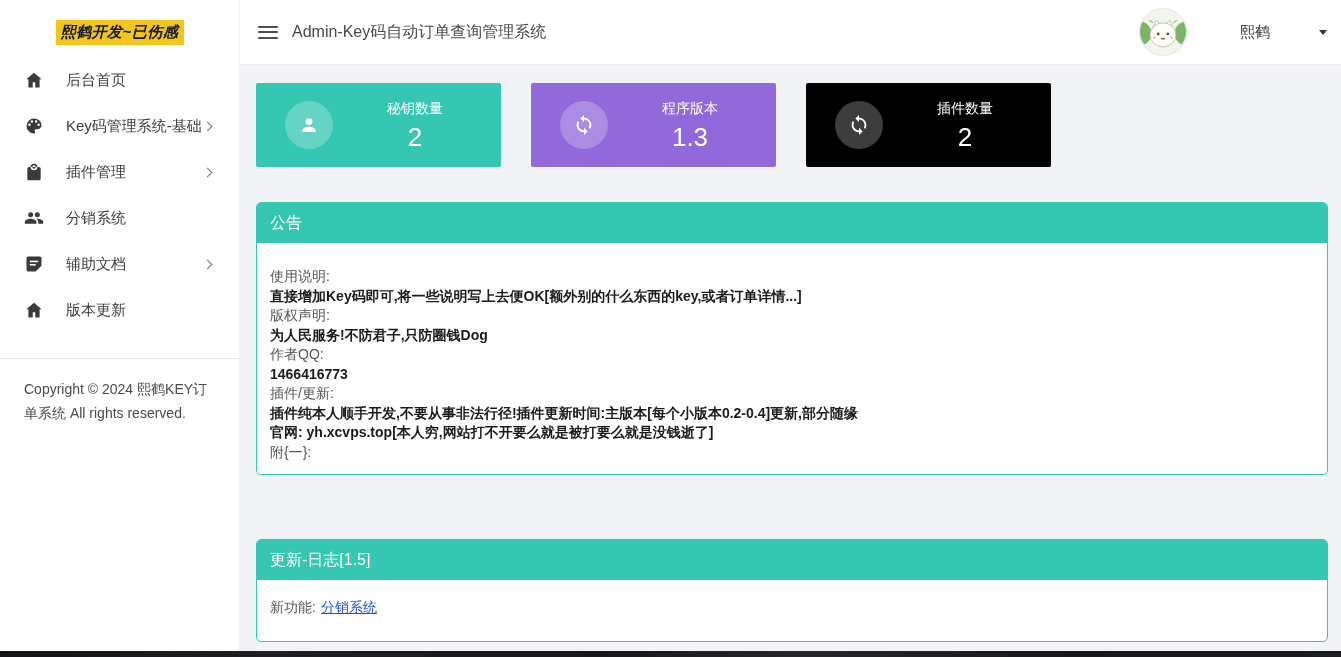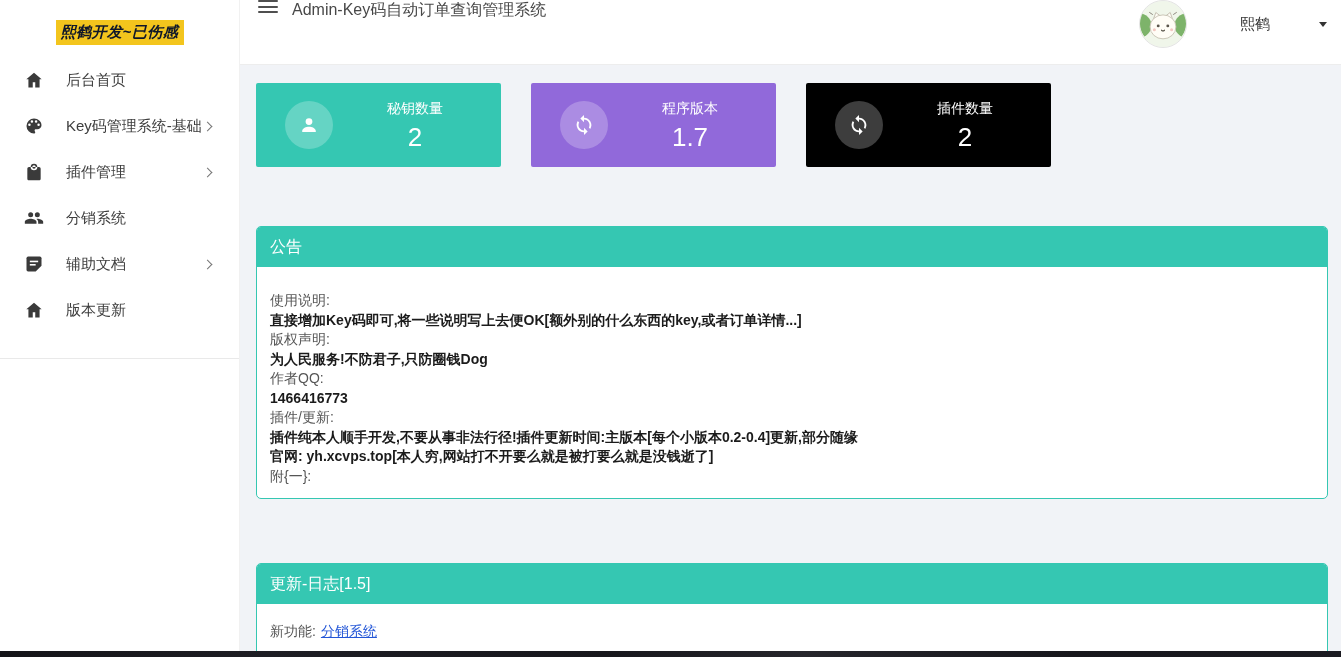--- a/index.html
+++ b/index.html
@@ -20,21 +20,21 @@
   .nav-item .icon { width:20px; height:20px; display:inline-flex; }
   .nav-item .icon svg { width:20px; height:20px; fill:#3a3a3a; }
   .nav-label { margin-left:22px; white-space:nowrap; }
   .chev { margin-left:auto; width:7px; height:7px; border-top:1.6px solid #757575;
           border-right:1.6px solid #757575; transform:rotate(45deg); }
   .side-divider { border:none; border-top:1px solid #e9e9e9; margin-top:25px; }
   .copyright { padding:18px 24px 0 24px; font-size:14px; color:#4a4a4a; line-height:24px; }
 
   
   .main { flex:1; display:flex; flex-direction:column; background:var(--page-bg); min-width:0; }
-  .topbar { height:65px; min-height:65px; background:#fff; display:flex; align-items:flex-start;
+  .topbar { height:65px; min-height:65px; background:#fff; display:flex; align-items:center;
             padding:0 14px 0 18px; border-bottom:1px solid #ededed; }
   .hamburger { width:20px; height:13px; display:flex; flex-direction:column; justify-content:space-between;
                cursor:pointer; margin-right:14px; }
   .hamburger i { display:block; height:2px; background:#4f4f4f; border-radius:1px; }
   .app-title { font-size:16px; color:#484848; }
   .userbox { margin-left:auto; display:flex; align-items:center; cursor:pointer;gap:42px; }
   .avatar { width:48px; height:48px; border-radius:50%; overflow:hidden; background:#f2f7ee;
             border:1px solid #e4e4e4; }
   .avatar svg { width:100%; height:100%; display:block; }
   .username { font-size:15px; color:#333; margin-left:11px; }
@@ -49,21 +49,21 @@
   .stat-iconwrap { width:48px; height:48px; min-width:48px; border-radius:50%;
                    background:rgba(255,255,255,0.24); display:flex; align-items:center; justify-content:center;
                    margin-left:29px; }
   .stat-iconwrap svg { width:22px; height:22px; fill:#fff; }
   .stat-text { flex:1; text-align:center; padding-right:4px; }
   .stat-label { font-size:14px; display:block; margin-bottom:5px; }
   .stat-value { font-size:26px; line-height:28px; }
 
   
   .panel { width:1072px; background:#fff; border:1px solid var(--teal); border-radius:5px; overflow:hidden; }
-  .panel-announcement { margin-top:59px; }
+  .panel-announcement { margin-top:35px; }
   .panel-changelog { margin-top:64px; }
   .panel-header { background:var(--teal); color:#fff; height:40px; line-height:40px;
                   padding:0 13px; font-size:16px; }
   .panel-body { padding:24px 13px 12px 13px; font-size:14px; color:#565656; }
   .ann-line { line-height:19.5px; }
   .ann-line.bold { font-weight:bold; color:#1b1b1b; }
   .changelog-body { padding:19px 13px 24px 13px; }
   .changelog-link { color:var(--link-blue); text-decoration:underline; margin-left:5px; }
 
   
@@ -126,20 +126,21 @@
         <div class="nav-item">
           <span class="icon">
             <svg viewBox="0 0 24 24">
               <path d="M12 3.2 2.8 11.2h2.5V21h5.2v-6.2h3V21h5.2v-9.8h2.5z"></path>
             </svg>
           </span>
           <span class="nav-label">版本更新</span>
         </div>
       </nav>
     <hr class="side-divider">
+    <div class="copyright">Copyright © 2024 熙鹤KEY订单系统 All rights reserved.</div>
   </aside>
 
   <div class="main">
 
     <header class="topbar">
       <div class="hamburger">
           <i></i>
           <i></i>
           <i></i>
         </div>
@@ -181,21 +182,21 @@
             </div>
           </div>
           <div class="stat-card" style="background: rgb(145, 105, 218);">
             <div class="stat-iconwrap">
               <svg viewBox="0 0 24 24">
                 <path d="M12 4V1L8 5l4 4V6a6 6 0 0 1 5.3 8.8l1.46 1.46A8 8 0 0 0 12 4zm0 14a6 6 0 0 1-5.3-8.8L5.24 7.74A8 8 0 0 0 12 20v3l4-4-4-4v3z"></path>
               </svg>
             </div>
             <div class="stat-text">
               <span class="stat-label">程序版本</span>
-              <div class="stat-value">1.7</div>
+              <div class="stat-value">1.3</div>
             </div>
           </div>
           <div class="stat-card" style="background: #000000;">
             <div class="stat-iconwrap">
               <svg viewBox="0 0 24 24">
                 <path d="M12 4V1L8 5l4 4V6a6 6 0 0 1 5.3 8.8l1.46 1.46A8 8 0 0 0 12 4zm0 14a6 6 0 0 1-5.3-8.8L5.24 7.74A8 8 0 0 0 12 20v3l4-4-4-4v3z"></path>
               </svg>
             </div>
             <div class="stat-text">
               <span class="stat-label">插件数量</span>

